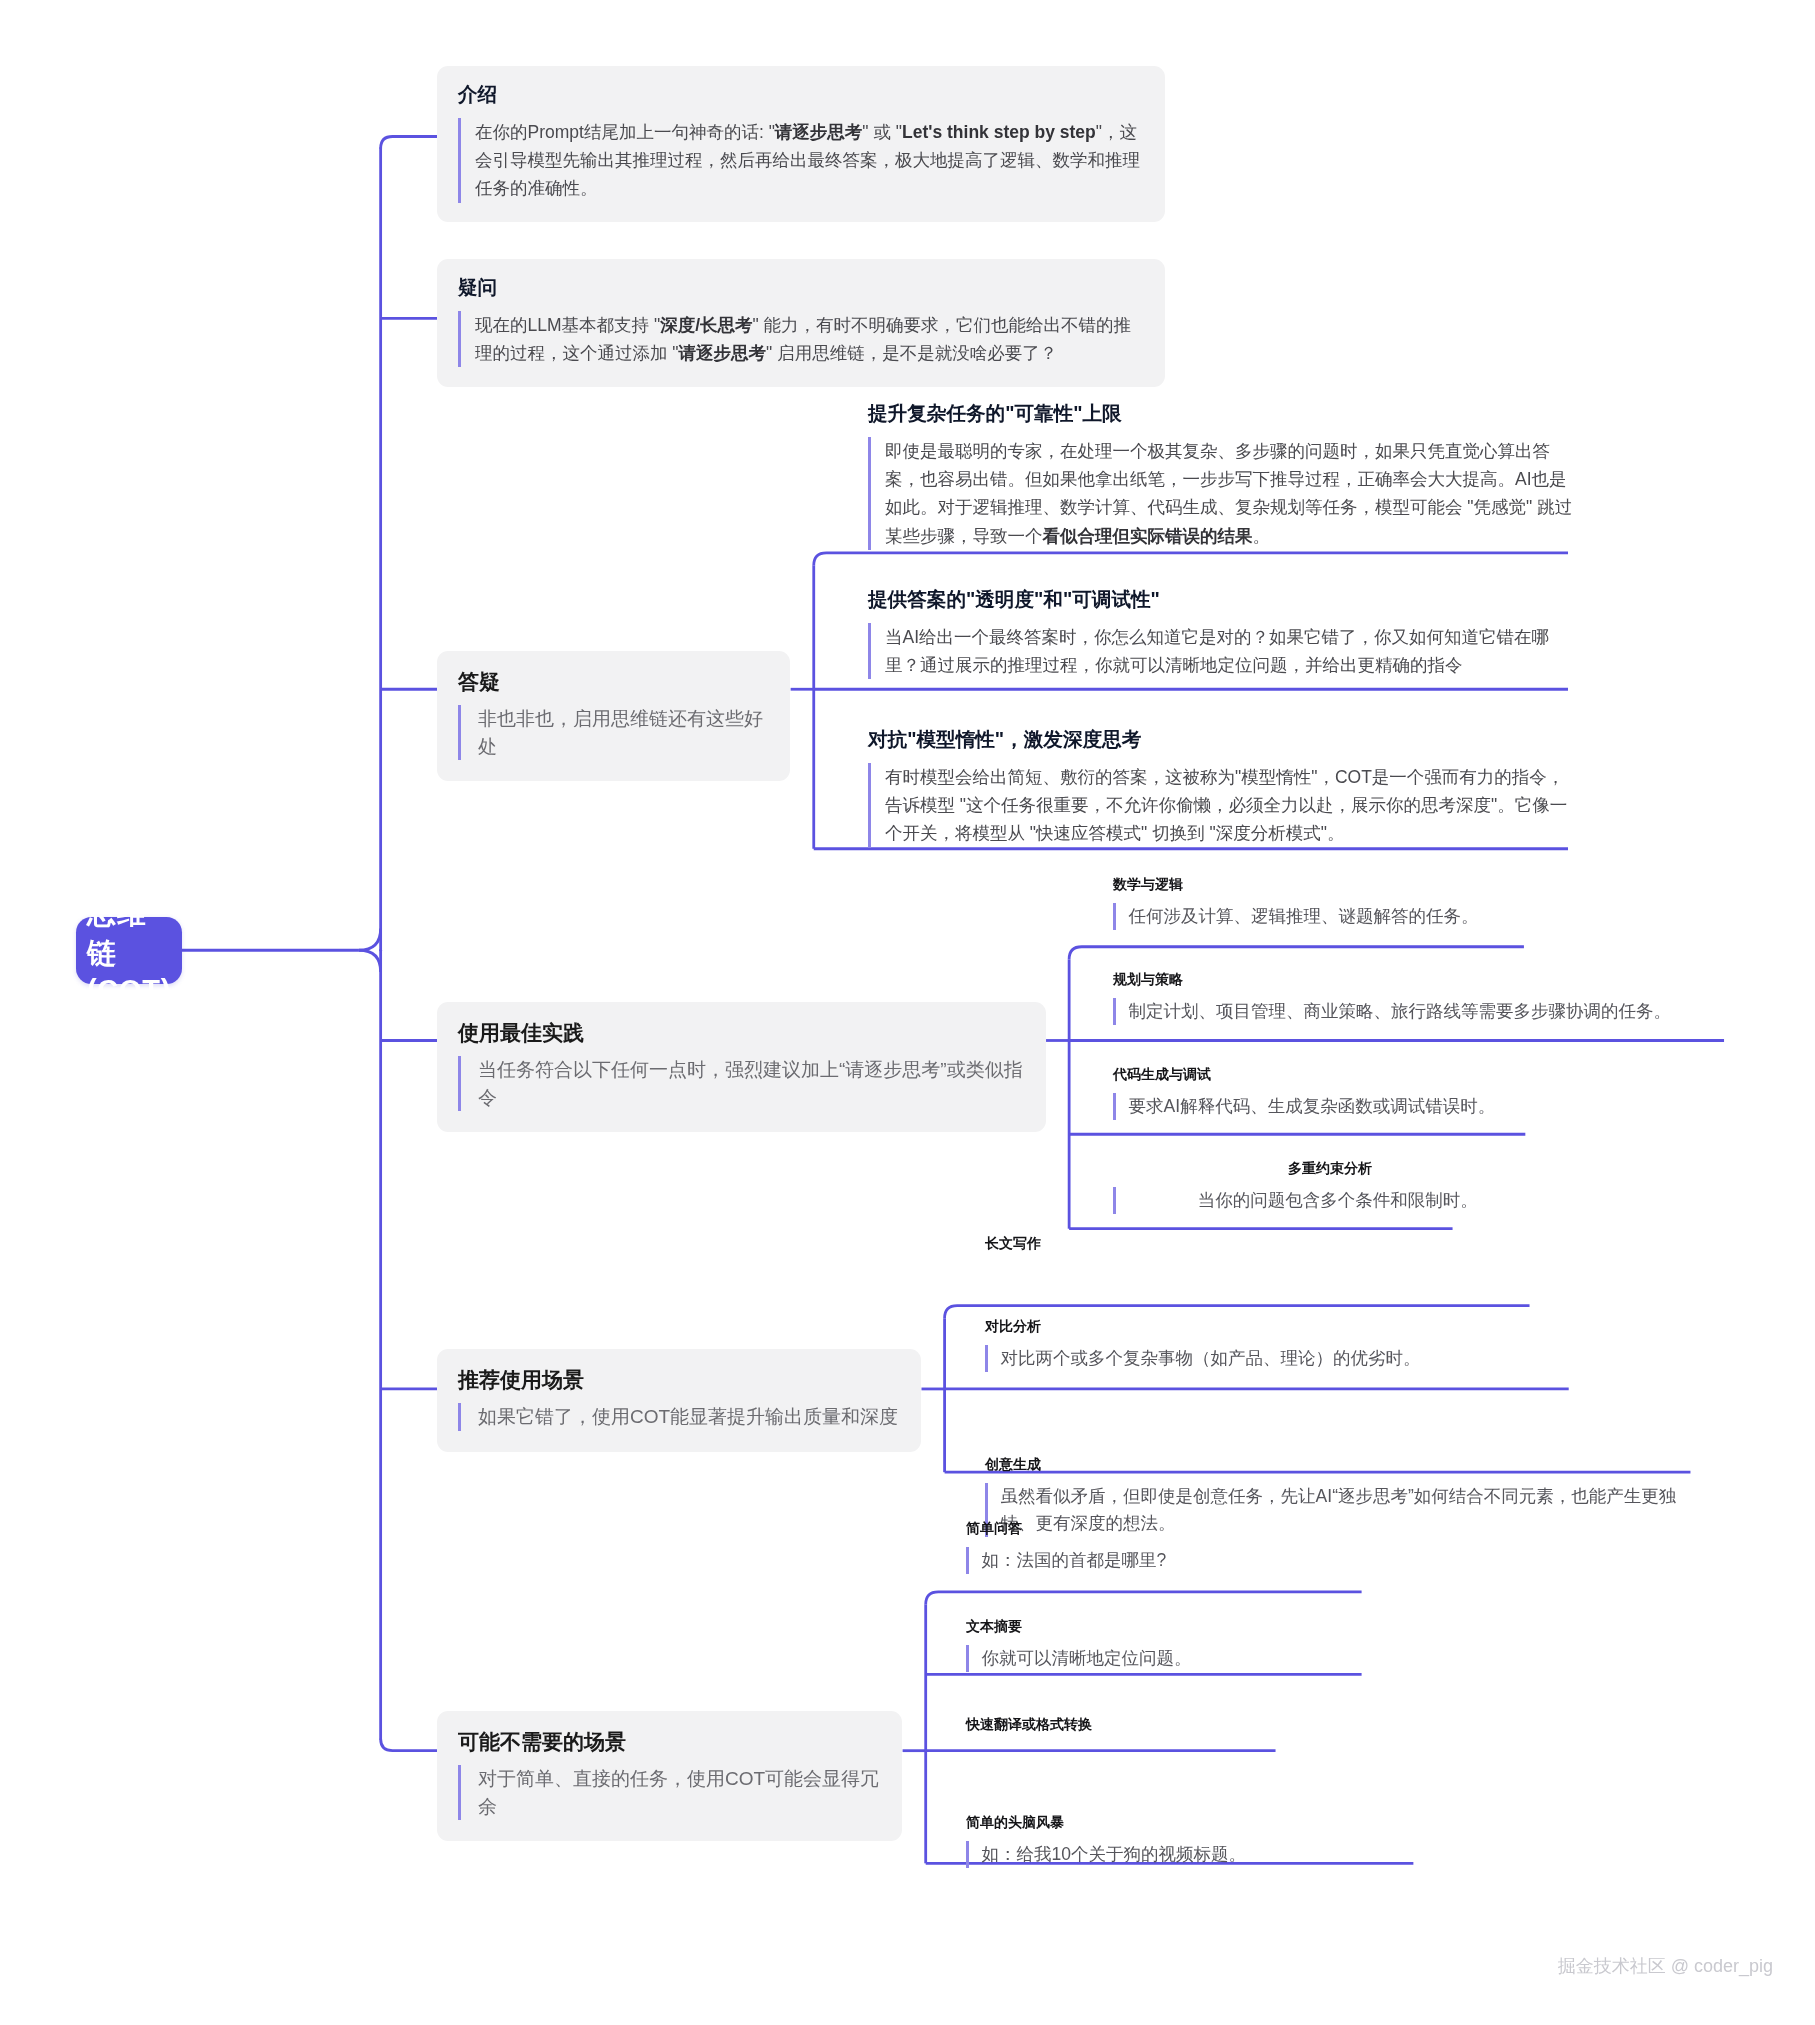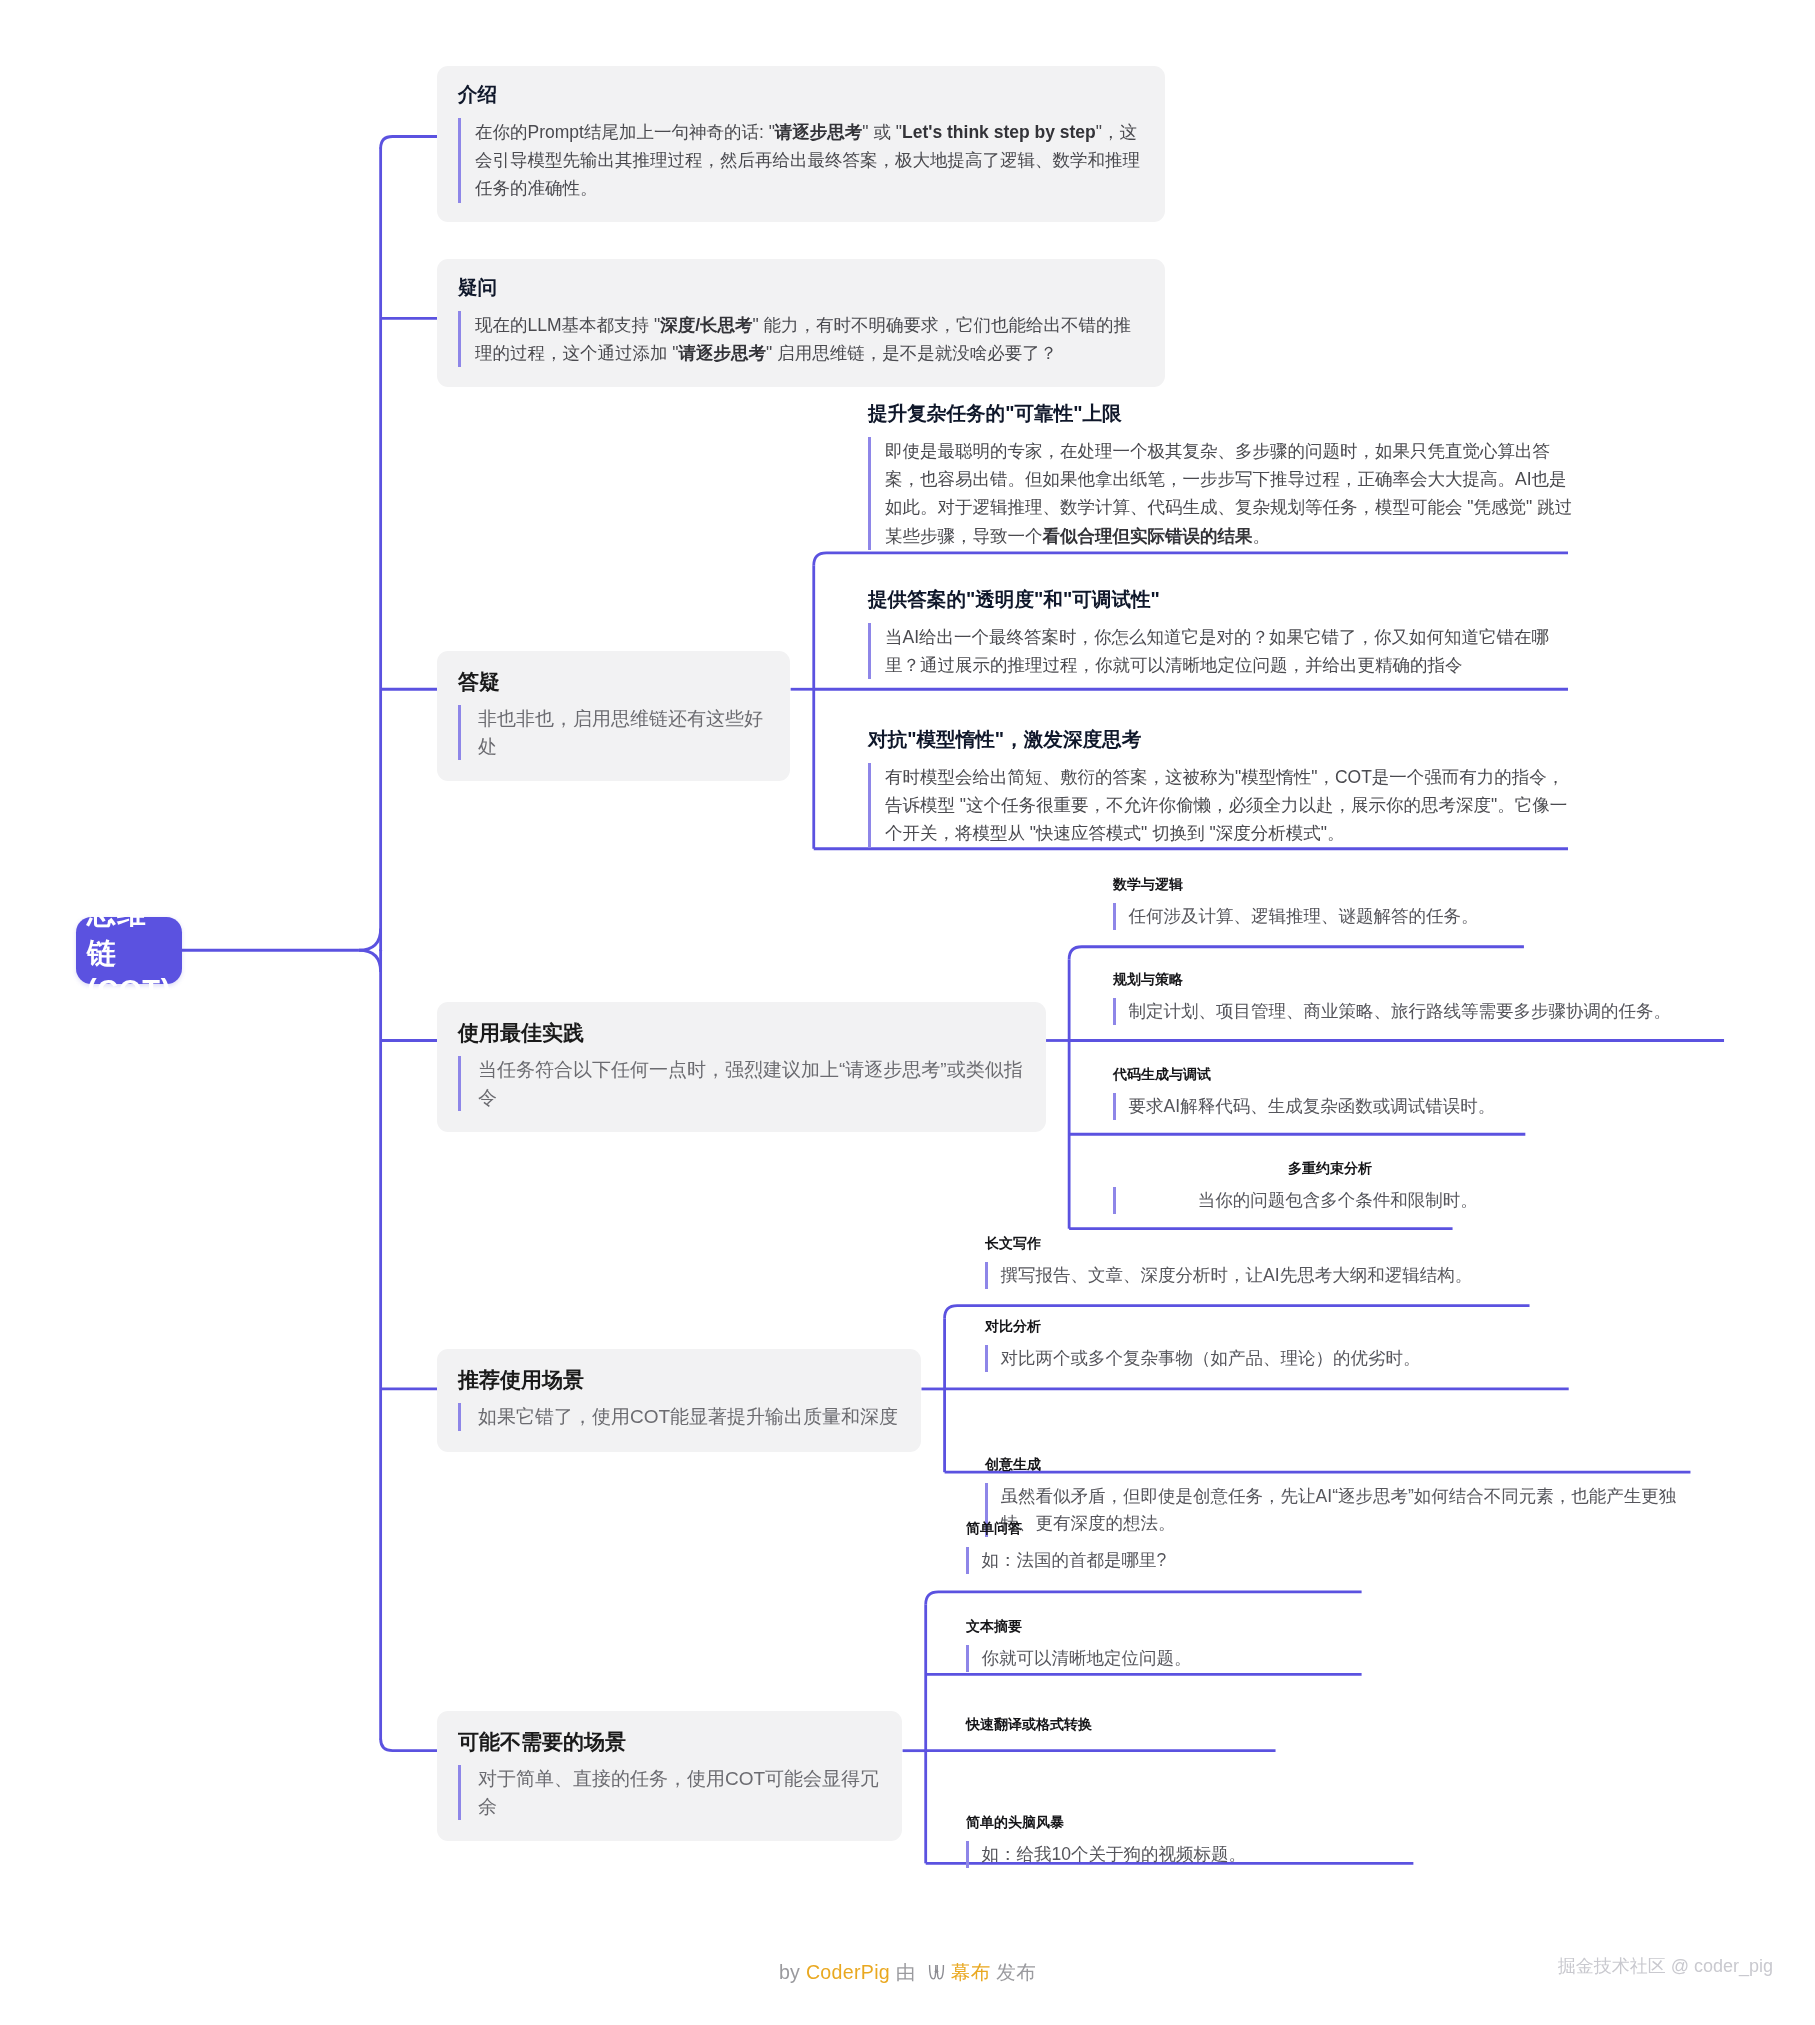--- a/index.html
+++ b/index.html
@@ -255,21 +255,20 @@
     <div class="leaf-desc">当你的问题包含多个条件和限制时。</div>
   </div>
 
   <div class="node branch-card" style="left:437px; top:1349px; width:484px;">
     <div class="branch-title">推荐使用场景</div>
     <div class="branch-desc">如果它错了，使用COT能显著提升输出质量和深度</div>
   </div>
 
   <div class="leaf" style="left:985px; top:1235px; width:574px;">
     <div class="leaf-title">长文写作</div>
-    <div class="leaf-desc">撰写报告、文章、深度分析时，让AI先思考大纲和逻辑结构。</div>
   </div>
 
   <div class="leaf" style="left:985px; top:1318px; width:574px;">
     <div class="leaf-title">对比分析</div>
     <div class="leaf-desc">对比两个或多个复杂事物（如产品、理论）的优劣时。</div>
   </div>
 
   <div class="leaf" style="left:985px; top:1456px; width:700px;">
     <div class="leaf-title">创意生成</div>
     <div class="leaf-desc">虽然看似矛盾，但即使是创意任务，先让AI“逐步思考”如何结合不同元素，也能产生更独特、更有深度的想法。</div>
@@ -292,25 +291,17 @@
 
   <div class="leaf" style="left:966px; top:1716px; width:434px;">
     <div class="leaf-title">快速翻译或格式转换</div>
   </div>
 
   <div class="leaf" style="left:966px; top:1814px; width:490px;">
     <div class="leaf-title">简单的头脑风暴</div>
     <div class="leaf-desc">如：给我10个关于狗的视频标题。</div>
   </div>
 
-  <div class="footer">
-    <span>by </span><span class="brand">CoderPig</span><span> 由 </span><span class="mu-logo">
-      <svg width="21" height="18" viewBox="0 0 30 26" xmlns="http://www.w3.org/2000/svg">
-        <path d="M5 3 C5 9, 5 15, 7 20 C9 24, 12 24, 13 20 C14 15, 14 9, 14 3" fill="none" stroke="#8c8c92" stroke-width="2"></path>
-        <path d="M25 3 C25 9, 25 15, 23 20 C21 24, 18 24, 17 20 C16 15, 16 9, 16 3" fill="none" stroke="#8c8c92" stroke-width="2"></path>
-        <circle cx="15" cy="12" r="2.6" fill="#8c8c92"></circle>
-      </svg></span><span class="brand">幕布</span><span> 发布</span>
-  </div>
 
   <div class="watermark">掘金技术社区 @ coder_pig</div>
 
 </div>
 
 
 </body></html>

